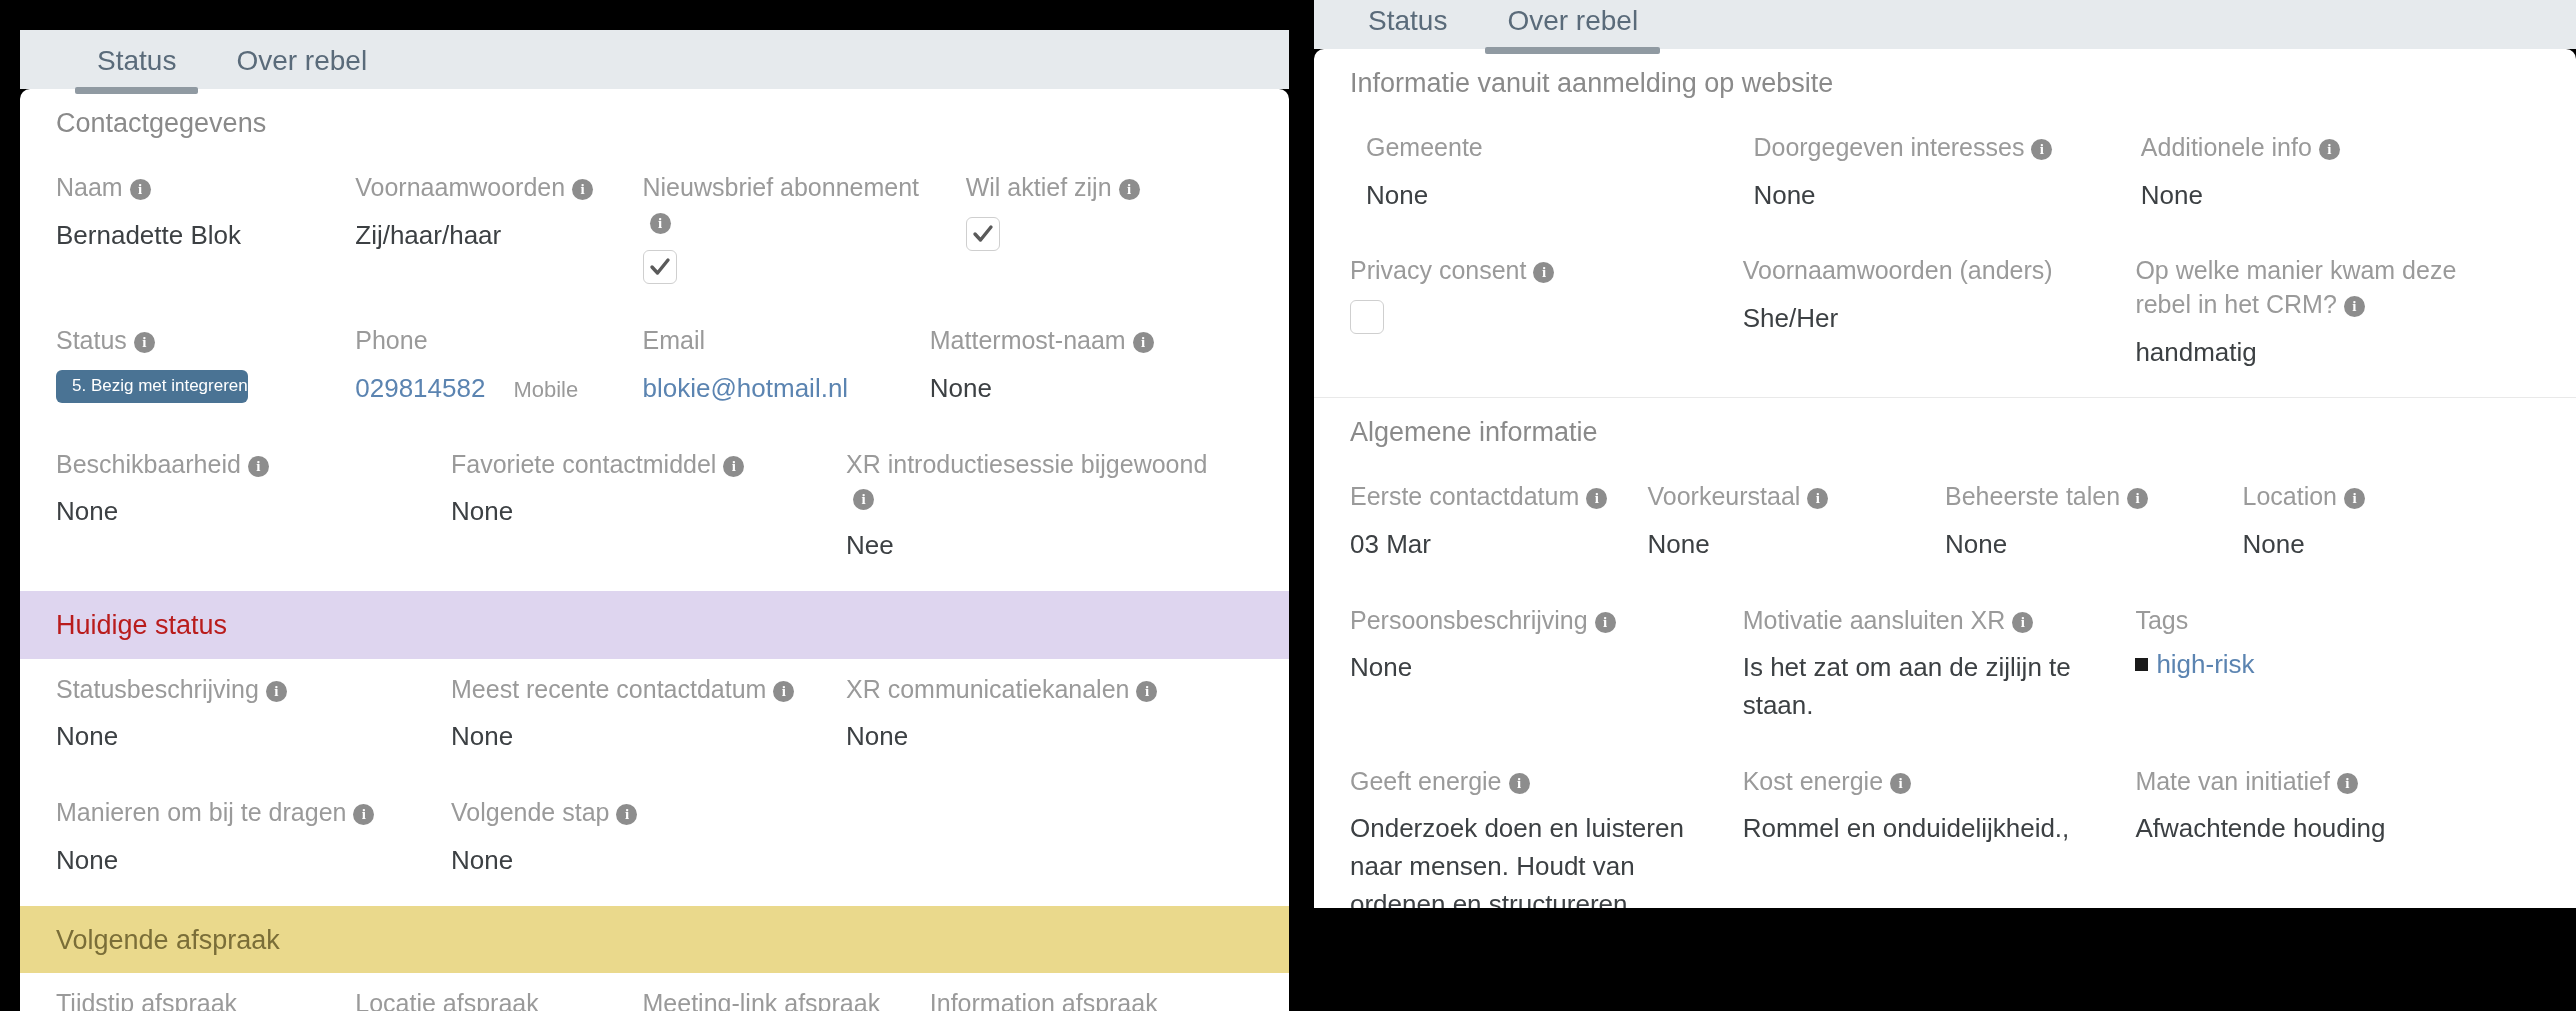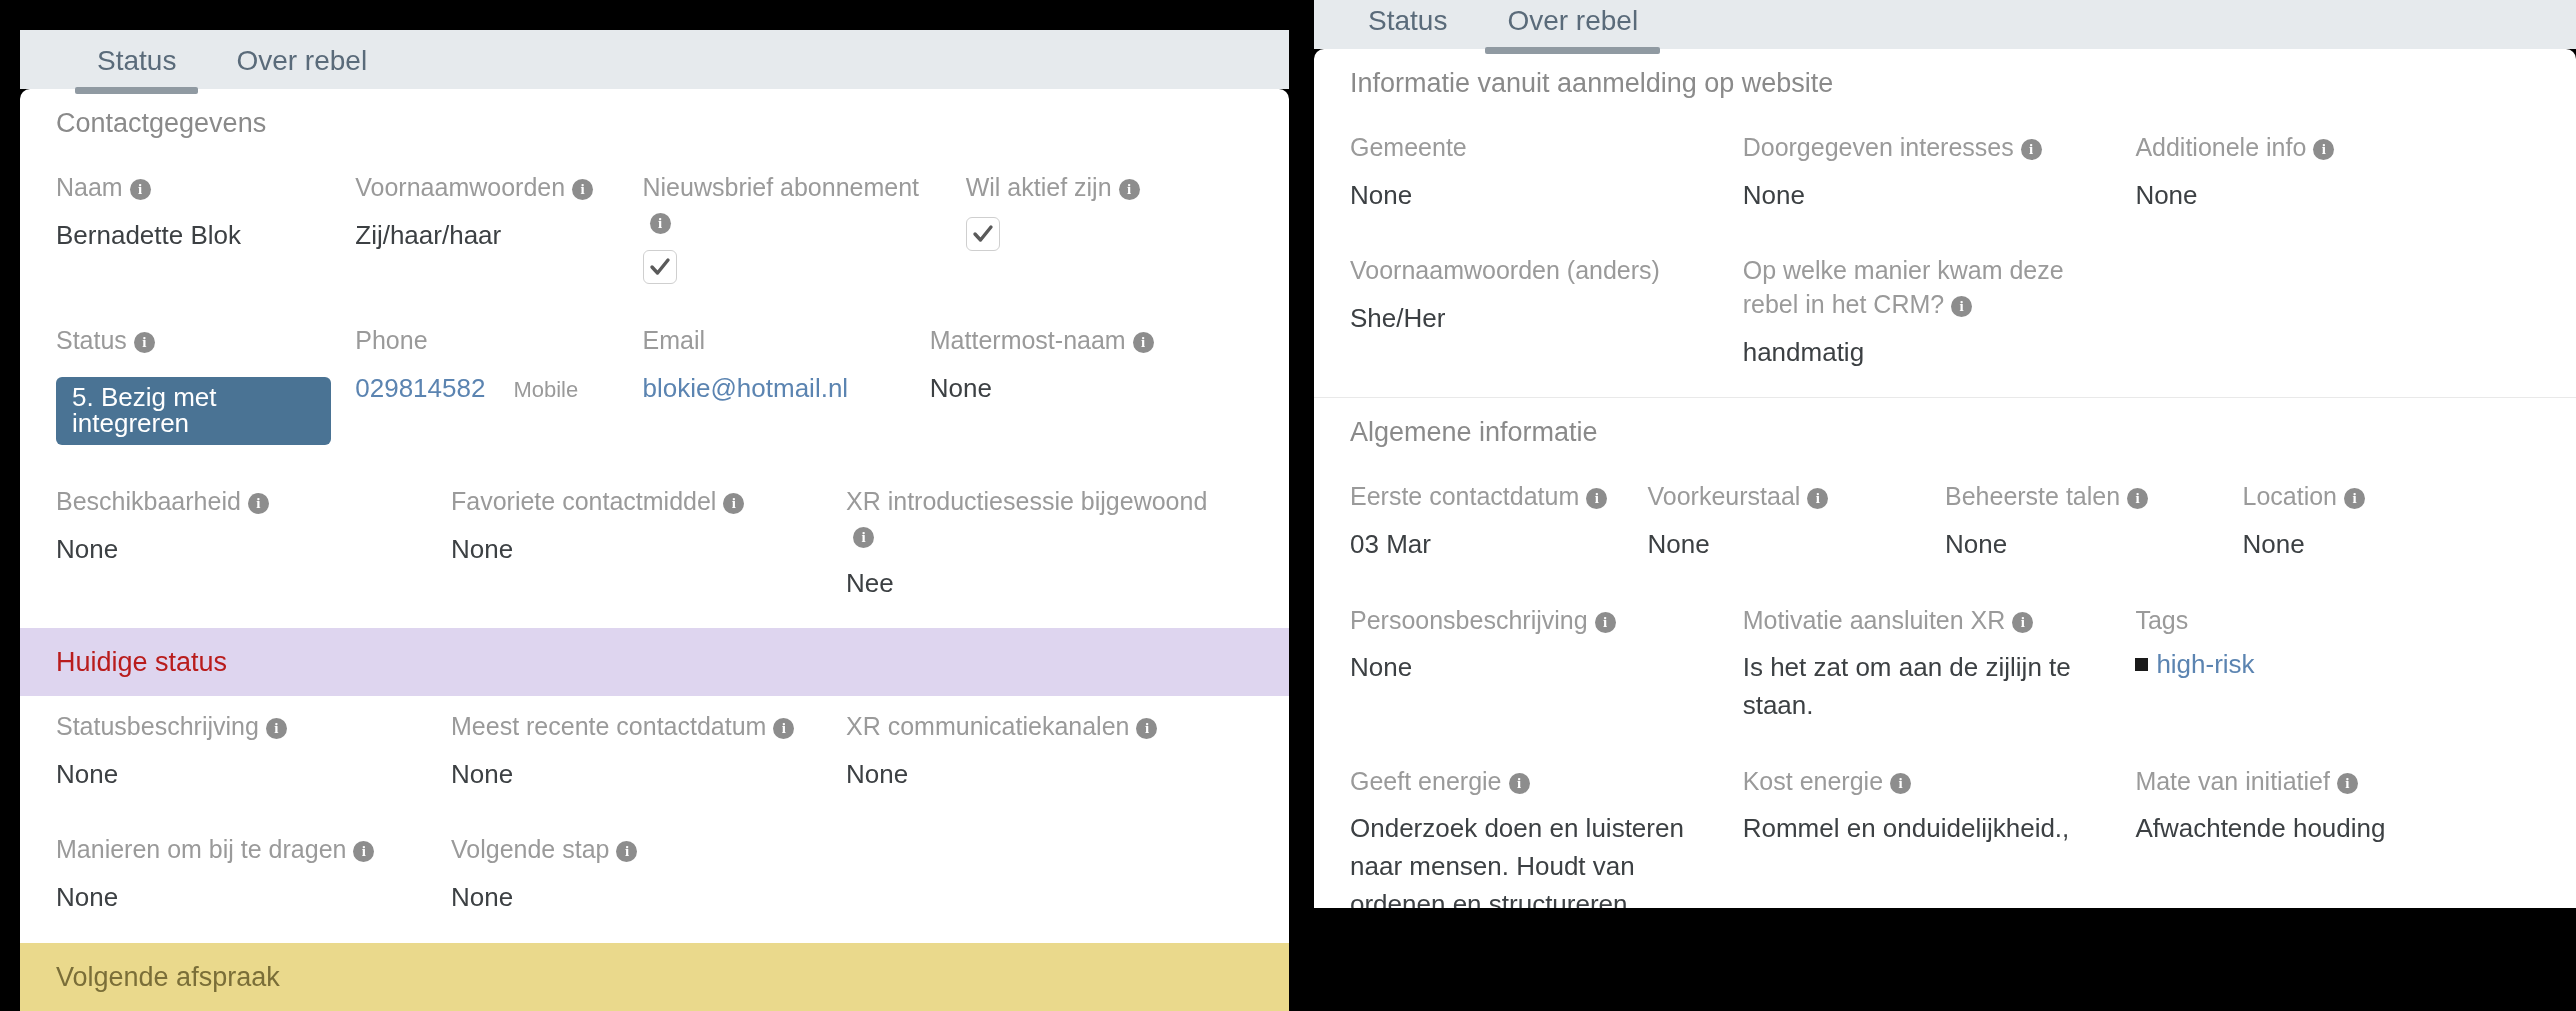--- a/index.html
+++ b/index.html
@@ -98,25 +98,24 @@
     display: inline-flex;
     align-items: center;
     justify-content: center;
   }
   .checkbox svg { display:block; }
 
   .badge {
     display: inline-block;
     background: #4a7394;
     color: #fff;
-    font-size: 26px;
+    font-size: 17px;
     padding: 7px 0 9px 16px;
     border-radius: 6px;
     line-height: 1;
-    margin-top: 7px;
   }
   .phone-kind { color: #9a9a9a; font-size: 22px; margin-left: 28px; }
   .tag { font-size: 26px; color: #5b84b1; }
   .tag-dot {
     display:inline-block; width:13px; height:13px;
     background:#1a1a1a; margin-right:8px; vertical-align:2px;
   }
 </style>
 </head>
 <body>
@@ -229,34 +228,35 @@
 
   <div class="panel" id="right-panel" style="left:1314px; top:-10px; width:1262px; height:919px;">
     <div class="tabbar shifted" style="padding-left:24px;" id="right-tabs">
         <div class="tab">Status</div>
         <div class="tab active">Over rebel</div>
       </div>
     <div class="card" style="height:859px;">
       <div id="right-sections">
           <div class="section-head plain first">Informatie vanuit aanmelding op website</div>
           <div class="rowgrid">
-            <div class="field" style="width: 33%; padding-right: 24px;">
+            <div class="field" style="width: 33%; padding-right: 24px; margin-left: 16px;">
               <span class="flabel">Gemeente</span>
               <div class="fvalue">None</div>
             </div>
             <div class="field" style="width: 33%; padding-right: 24px;">
               <span class="flabel">Doorgegeven interesses<span class="infoicon">i</span></span>
               <div class="fvalue">None</div>
             </div>
             <div class="field" style="width: 34%; padding-right: 24px;">
               <span class="flabel">Additionele info<span class="infoicon">i</span></span>
               <div class="fvalue">None</div>
             </div>
           </div>
           <div class="rowgrid">
+            <div class="field" style="width: 33%; padding-right: 24px;"><span class="flabel">Privacy consent<span class="infoicon">i</span></span><span class="checkbox"></span></div>
             <div class="field" style="width: 33%; padding-right: 24px;">
               <span class="flabel">Voornaamwoorden (anders)</span>
               <div class="fvalue">She/Her</div>
             </div>
             <div class="field" style="width: 34%; padding-right: 24px;">
               <span class="flabel">Op welke manier kwam deze rebel in het CRM?<span class="infoicon">i</span></span>
               <div class="fvalue">handmatig</div>
             </div>
           </div>
           <div class="section-head plain">Algemene informatie</div>

